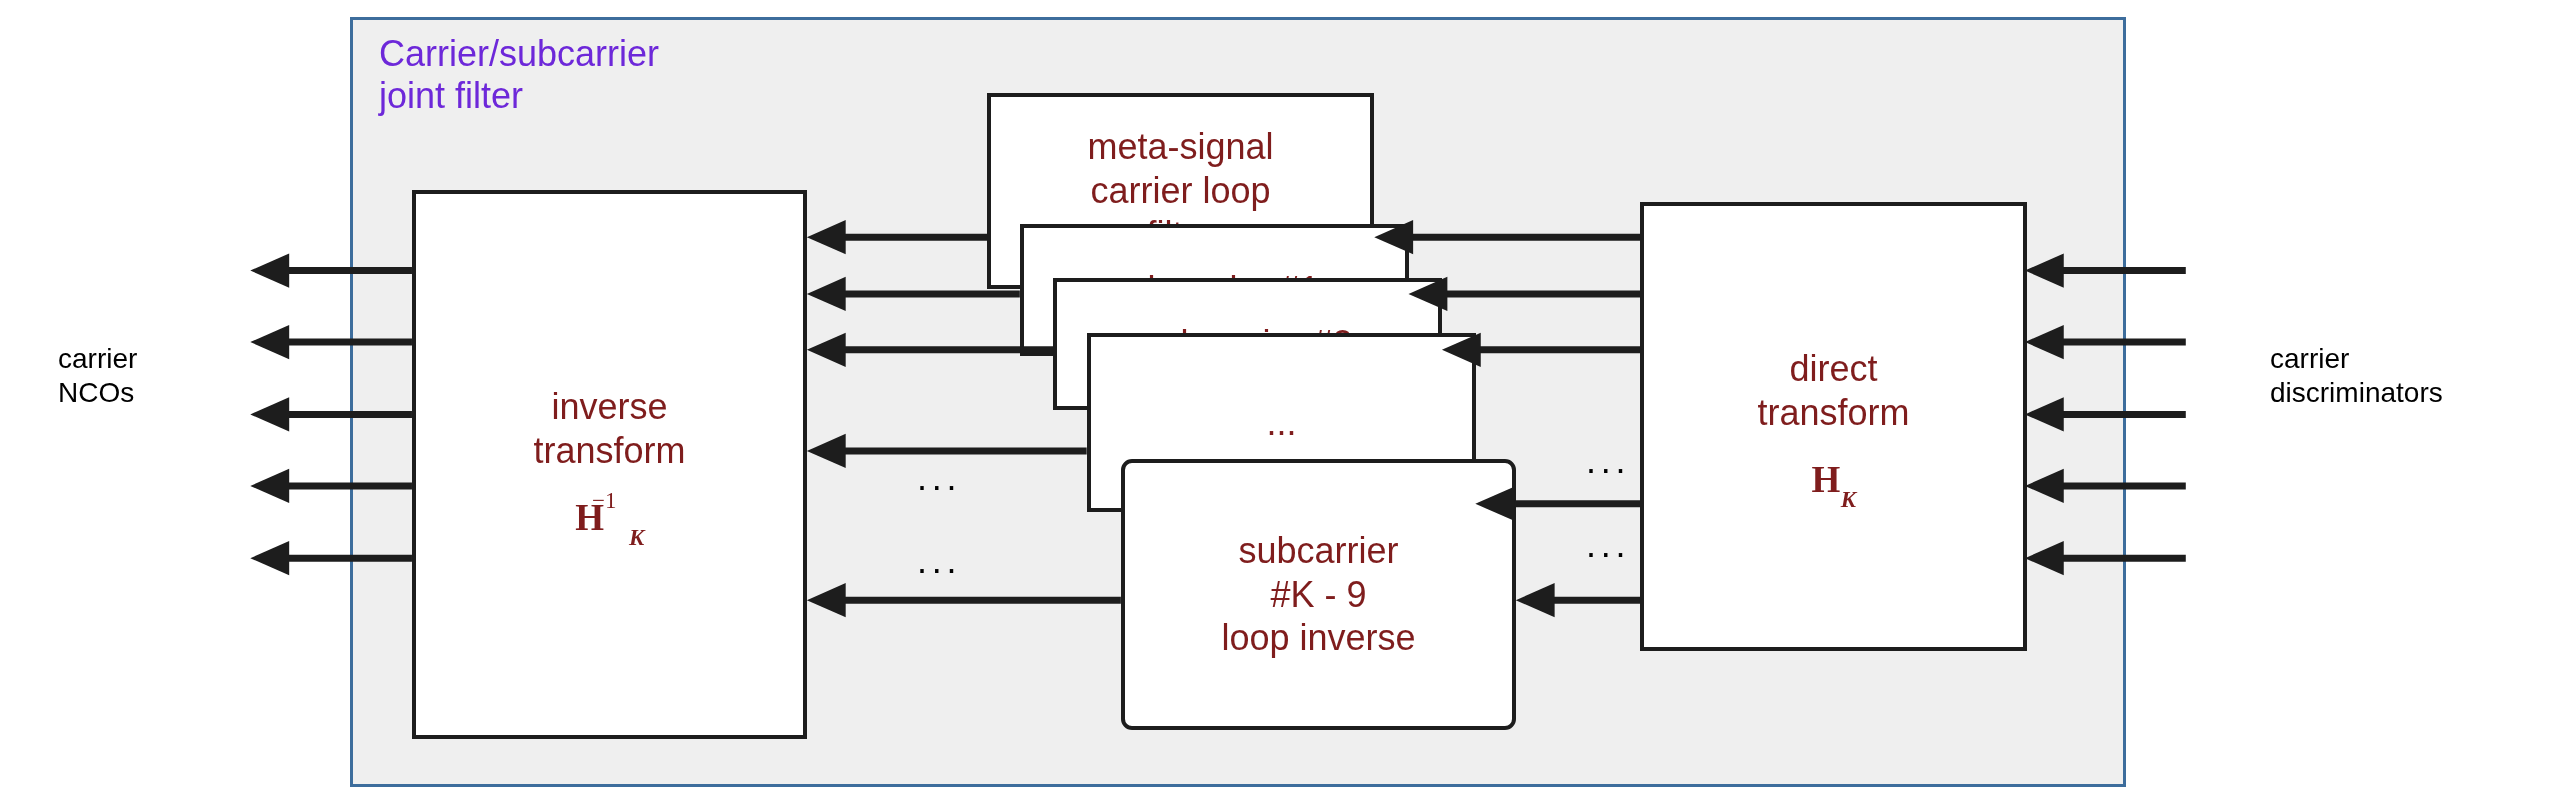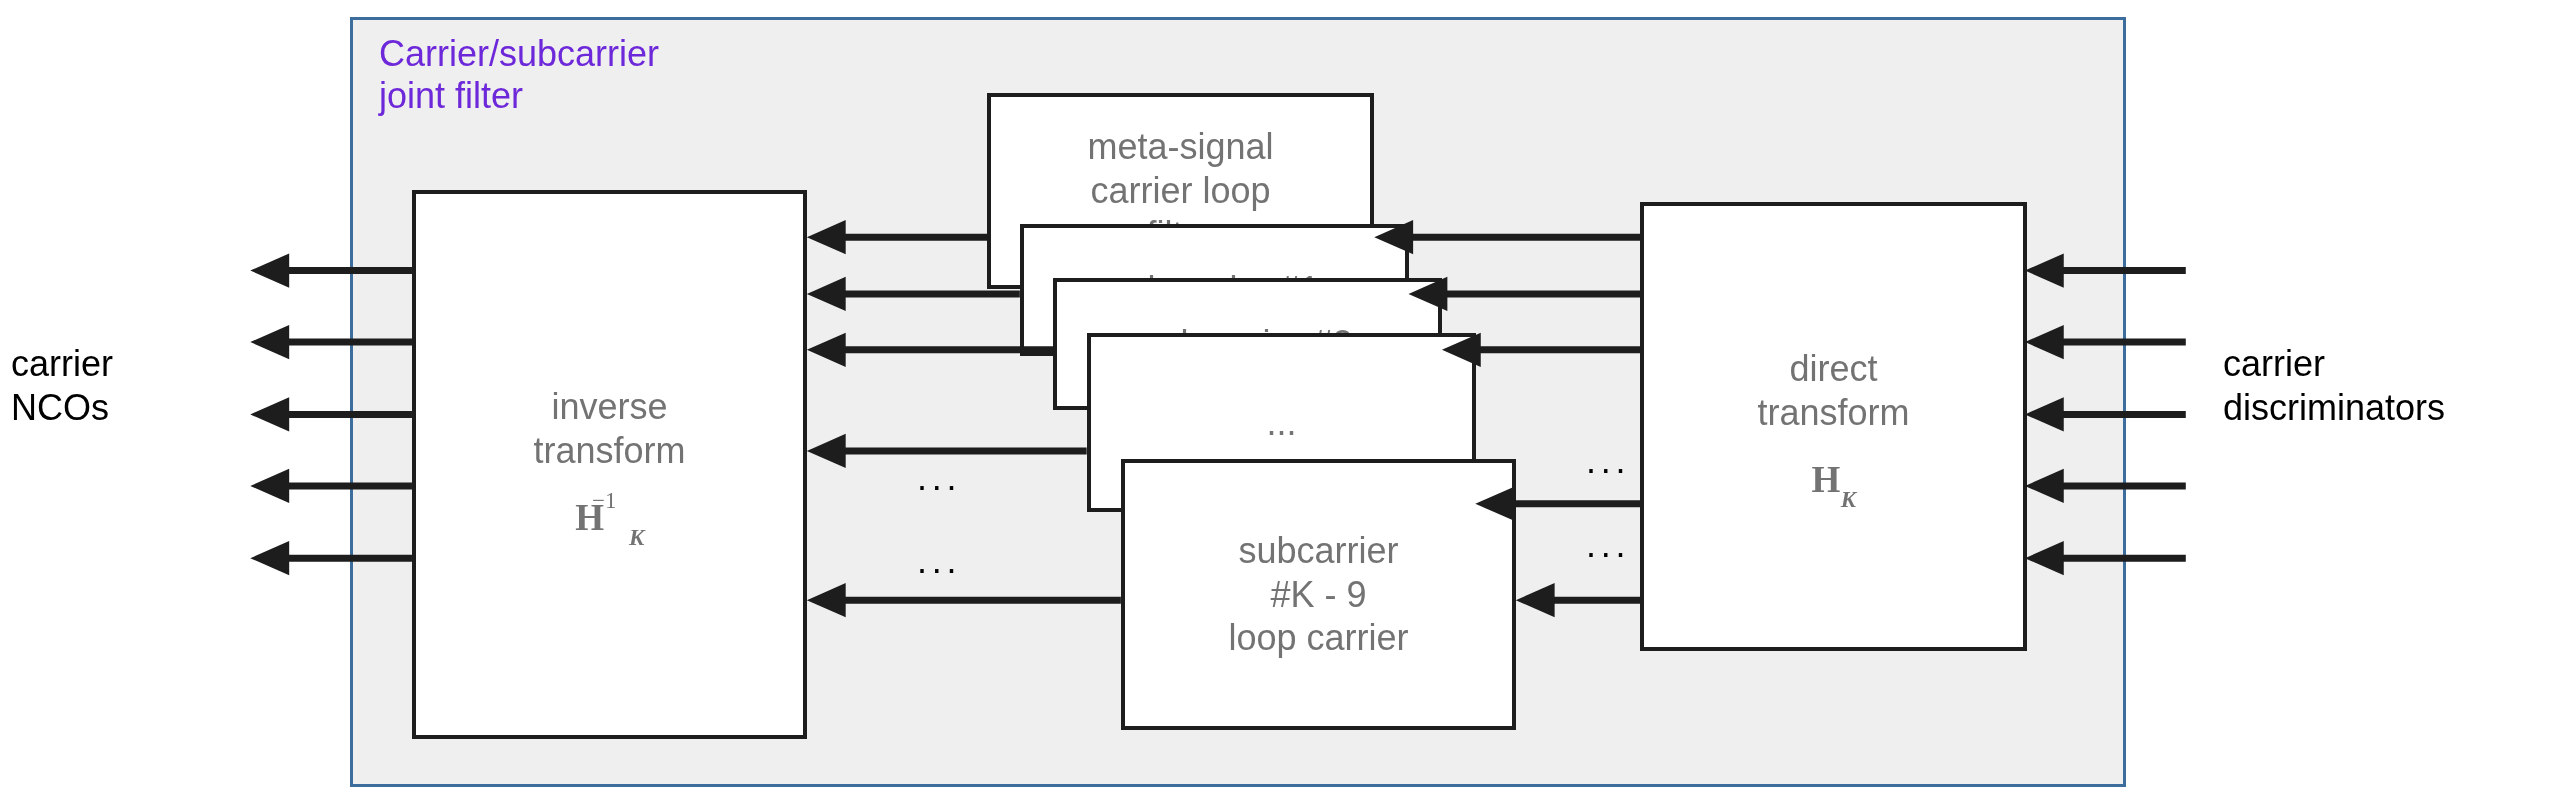--- a/index.html
+++ b/index.html
@@ -41,21 +41,21 @@
     background:#ffffff;
     border:4.7px solid #1d1d1d;
     box-sizing:border-box;
     display:flex;
     flex-direction:column;
     align-items:center;
     justify-content:center;
     text-align:center;
     font-size:36px;
     line-height:1.22;
-    color:#737373;
+    color:#7f1d1d;
   }
   .blk .ln{display:block;}
 
   
   #blk-inverse{ left:412px; top:190px; width:395px; height:549px; z-index:30; }
   #blk-direct { left:1640px; top:190px; width:387px; height:449px; z-index:30;margin-top:12px; }
 
   .tf-label{ margin-bottom:26.4px; }
   .tf-math{
     font-family:"Liberation Serif", serif;
@@ -81,43 +81,44 @@
     position:relative;
     top:-.42em;
     left:-.52em;
   }
 
   
   #blk-meta { left:987px; top:93px;  width:387px; height:196px; z-index:25; }
   #blk-sc1  { left:1020px; top:224px;  width:389px; height:132px; z-index:26; }
   #blk-sc2  { left:1053px; top:278px;  width:389px; height:132px; z-index:27; }
   #blk-dots { left:1087px; top:333px;  width:389px; height:179px; z-index:28; }
-  #blk-sck  { left:1121px; top:459px;  width:395px; height:271px; z-index:29; }
+  #blk-sck  { left:1121px; top:459px;  width:395px; height:271px; z-index:29;border-radius:11px; }
 
   
   .gapdots{
     position:absolute;
     font-size:36px;
     color:#000;
     letter-spacing:4.7px;
     z-index:12;
     line-height:1;
   }
   #dots-l1{ left:917px; top:460px; }
   #dots-l2{ left:917px; top:543px; }
   #dots-r1{ left:1586px; top:443px; }
   #dots-r2{ left:1586px; top:527px; }
 
   
   .side-caption{
     position:absolute;
-    font-size:36px;
+    font-size:28px;
     line-height:1.22;
     color:#000;
     white-space:pre-line;
+    margin-left:47px;
   }
   #cap-left { left:11px;  top:342px; width:233px; text-align:left; }
   #cap-right{ left:2223px; top:342px; width:334px; text-align:left; }
 
   
   #wires{
     position:absolute;
     left:0; top:0;
     width:2576px; height:807px;
     z-index:40;
@@ -165,21 +166,21 @@
     <span class="ln">subcarrier #2</span>
   </div>
 
   <div class="blk" id="blk-dots">
     <span class="ln">...</span>
   </div>
 
   <div class="blk" id="blk-sck">
     <span class="ln">subcarrier</span>
     <span class="ln">#K - 9</span>
-    <span class="ln">loop carrier</span>
+    <span class="ln">loop inverse</span>
   </div>
 
   <div class="gapdots" id="dots-l1">...</div>
   <div class="gapdots" id="dots-l2">...</div>
   <div class="gapdots" id="dots-r1">...</div>
   <div class="gapdots" id="dots-r2">...</div>
 
   <div class="side-caption" id="cap-left">carrier
 NCOs</div>
   <div class="side-caption" id="cap-right">carrier

